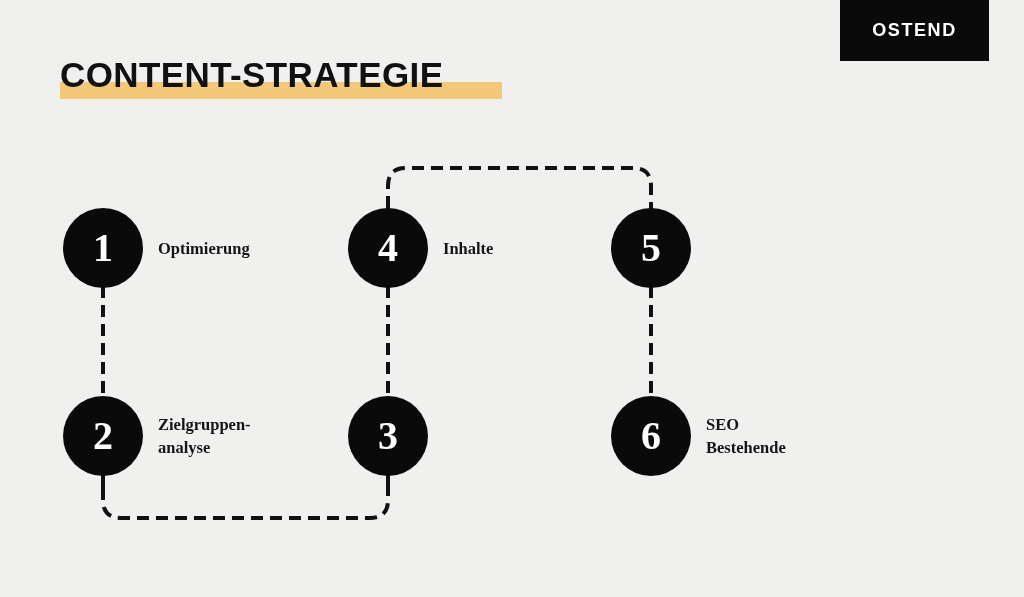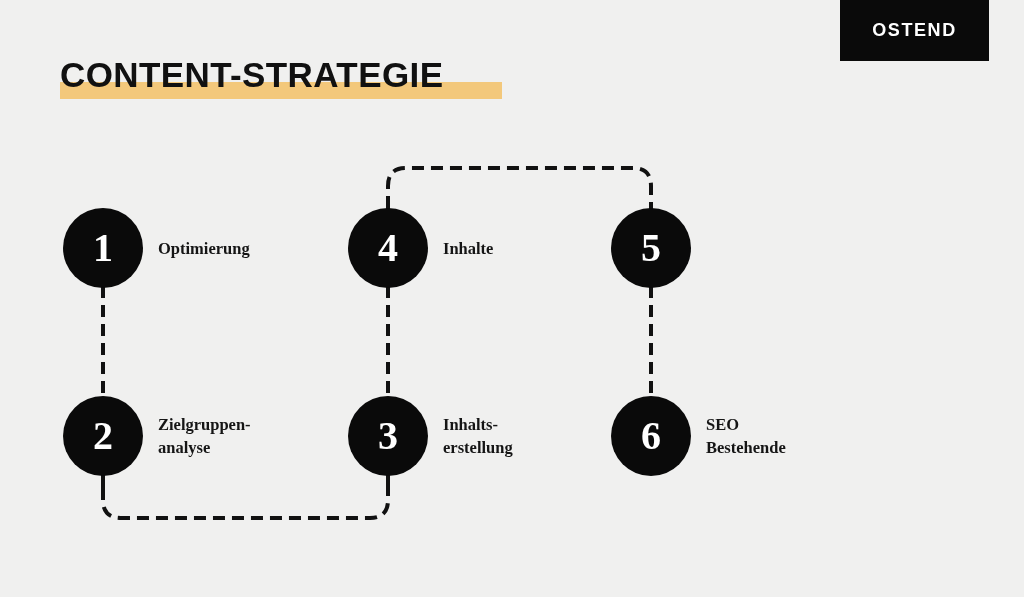--- a/index.html
+++ b/index.html
@@ -177,22 +177,20 @@
       <span class="step-number">2</span>
     </div>
     <div class="step-label">Zielgruppen-
 analyse</div>
   </div>
 
   <div class="step" id="step-3">
     <div class="step-circle">
       <span class="step-number">3</span>
     </div>
-    <div class="step-label">Inhalts-
-erstellung</div>
   </div>
 
   <div class="step" id="step-4">
     <div class="step-circle">
       <span class="step-number">4</span>
     </div>
     <div class="step-label">Inhalte</div>
   </div>
 
   <div class="step" id="step-5">

